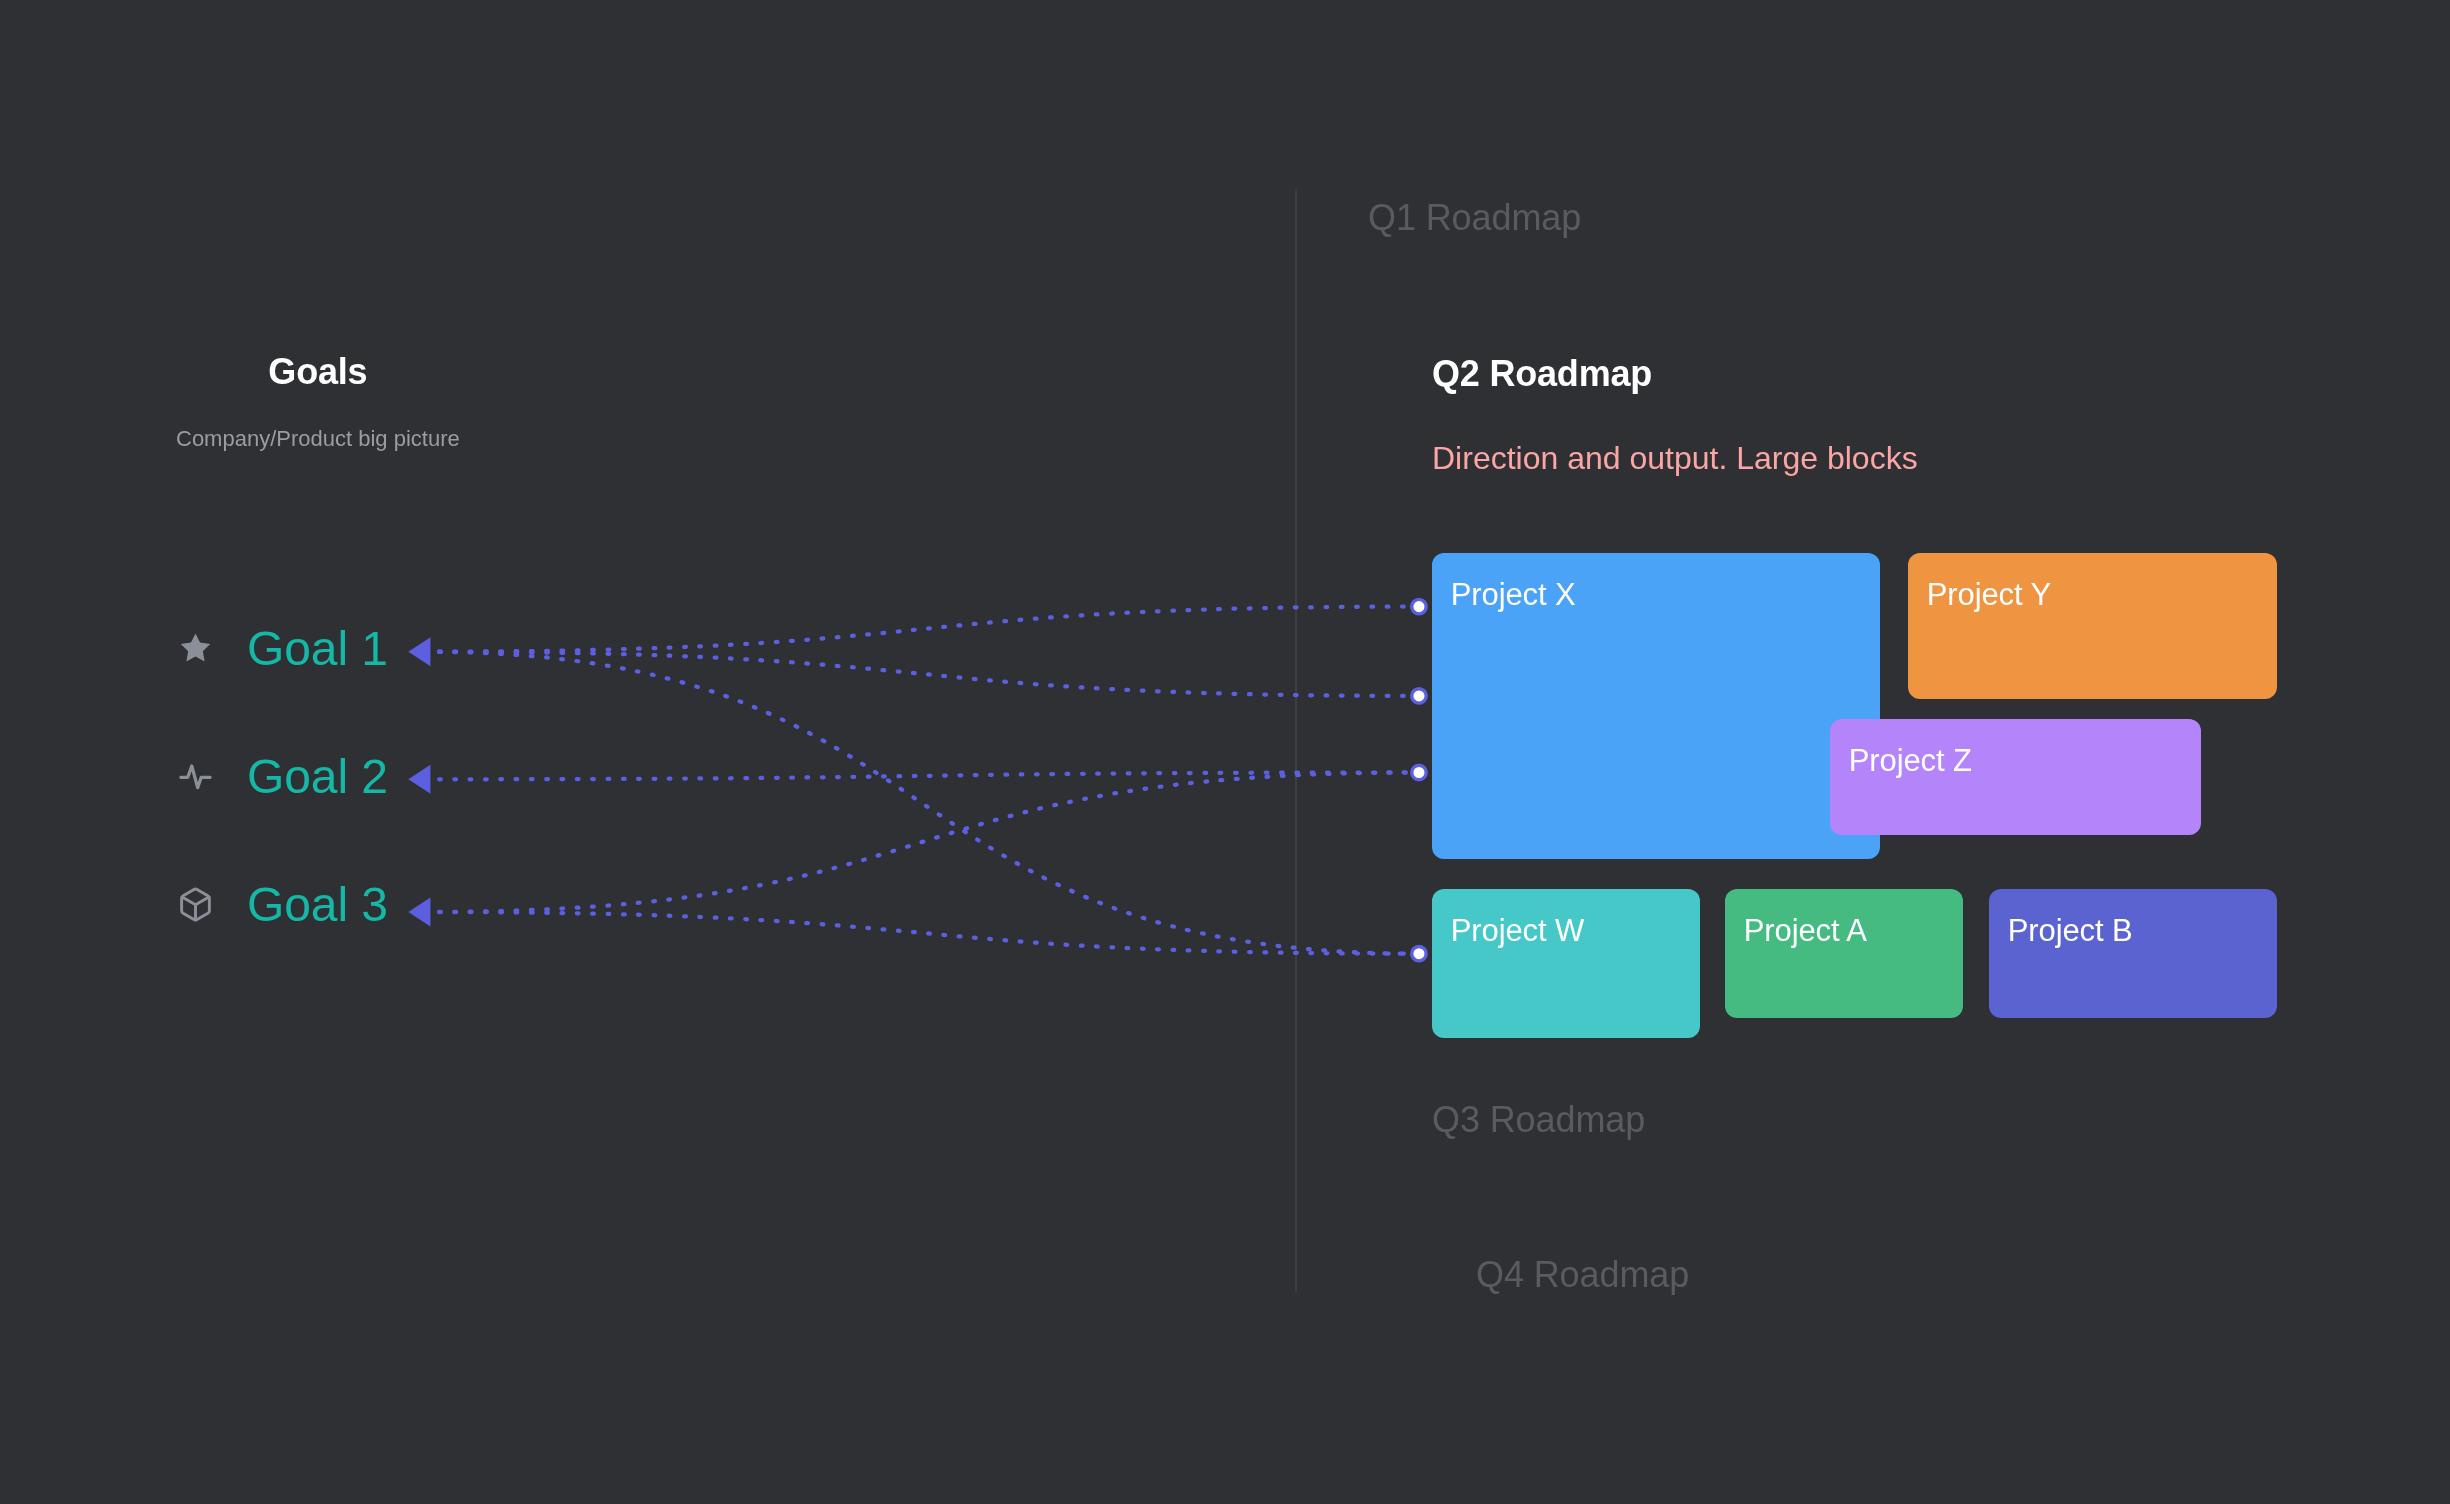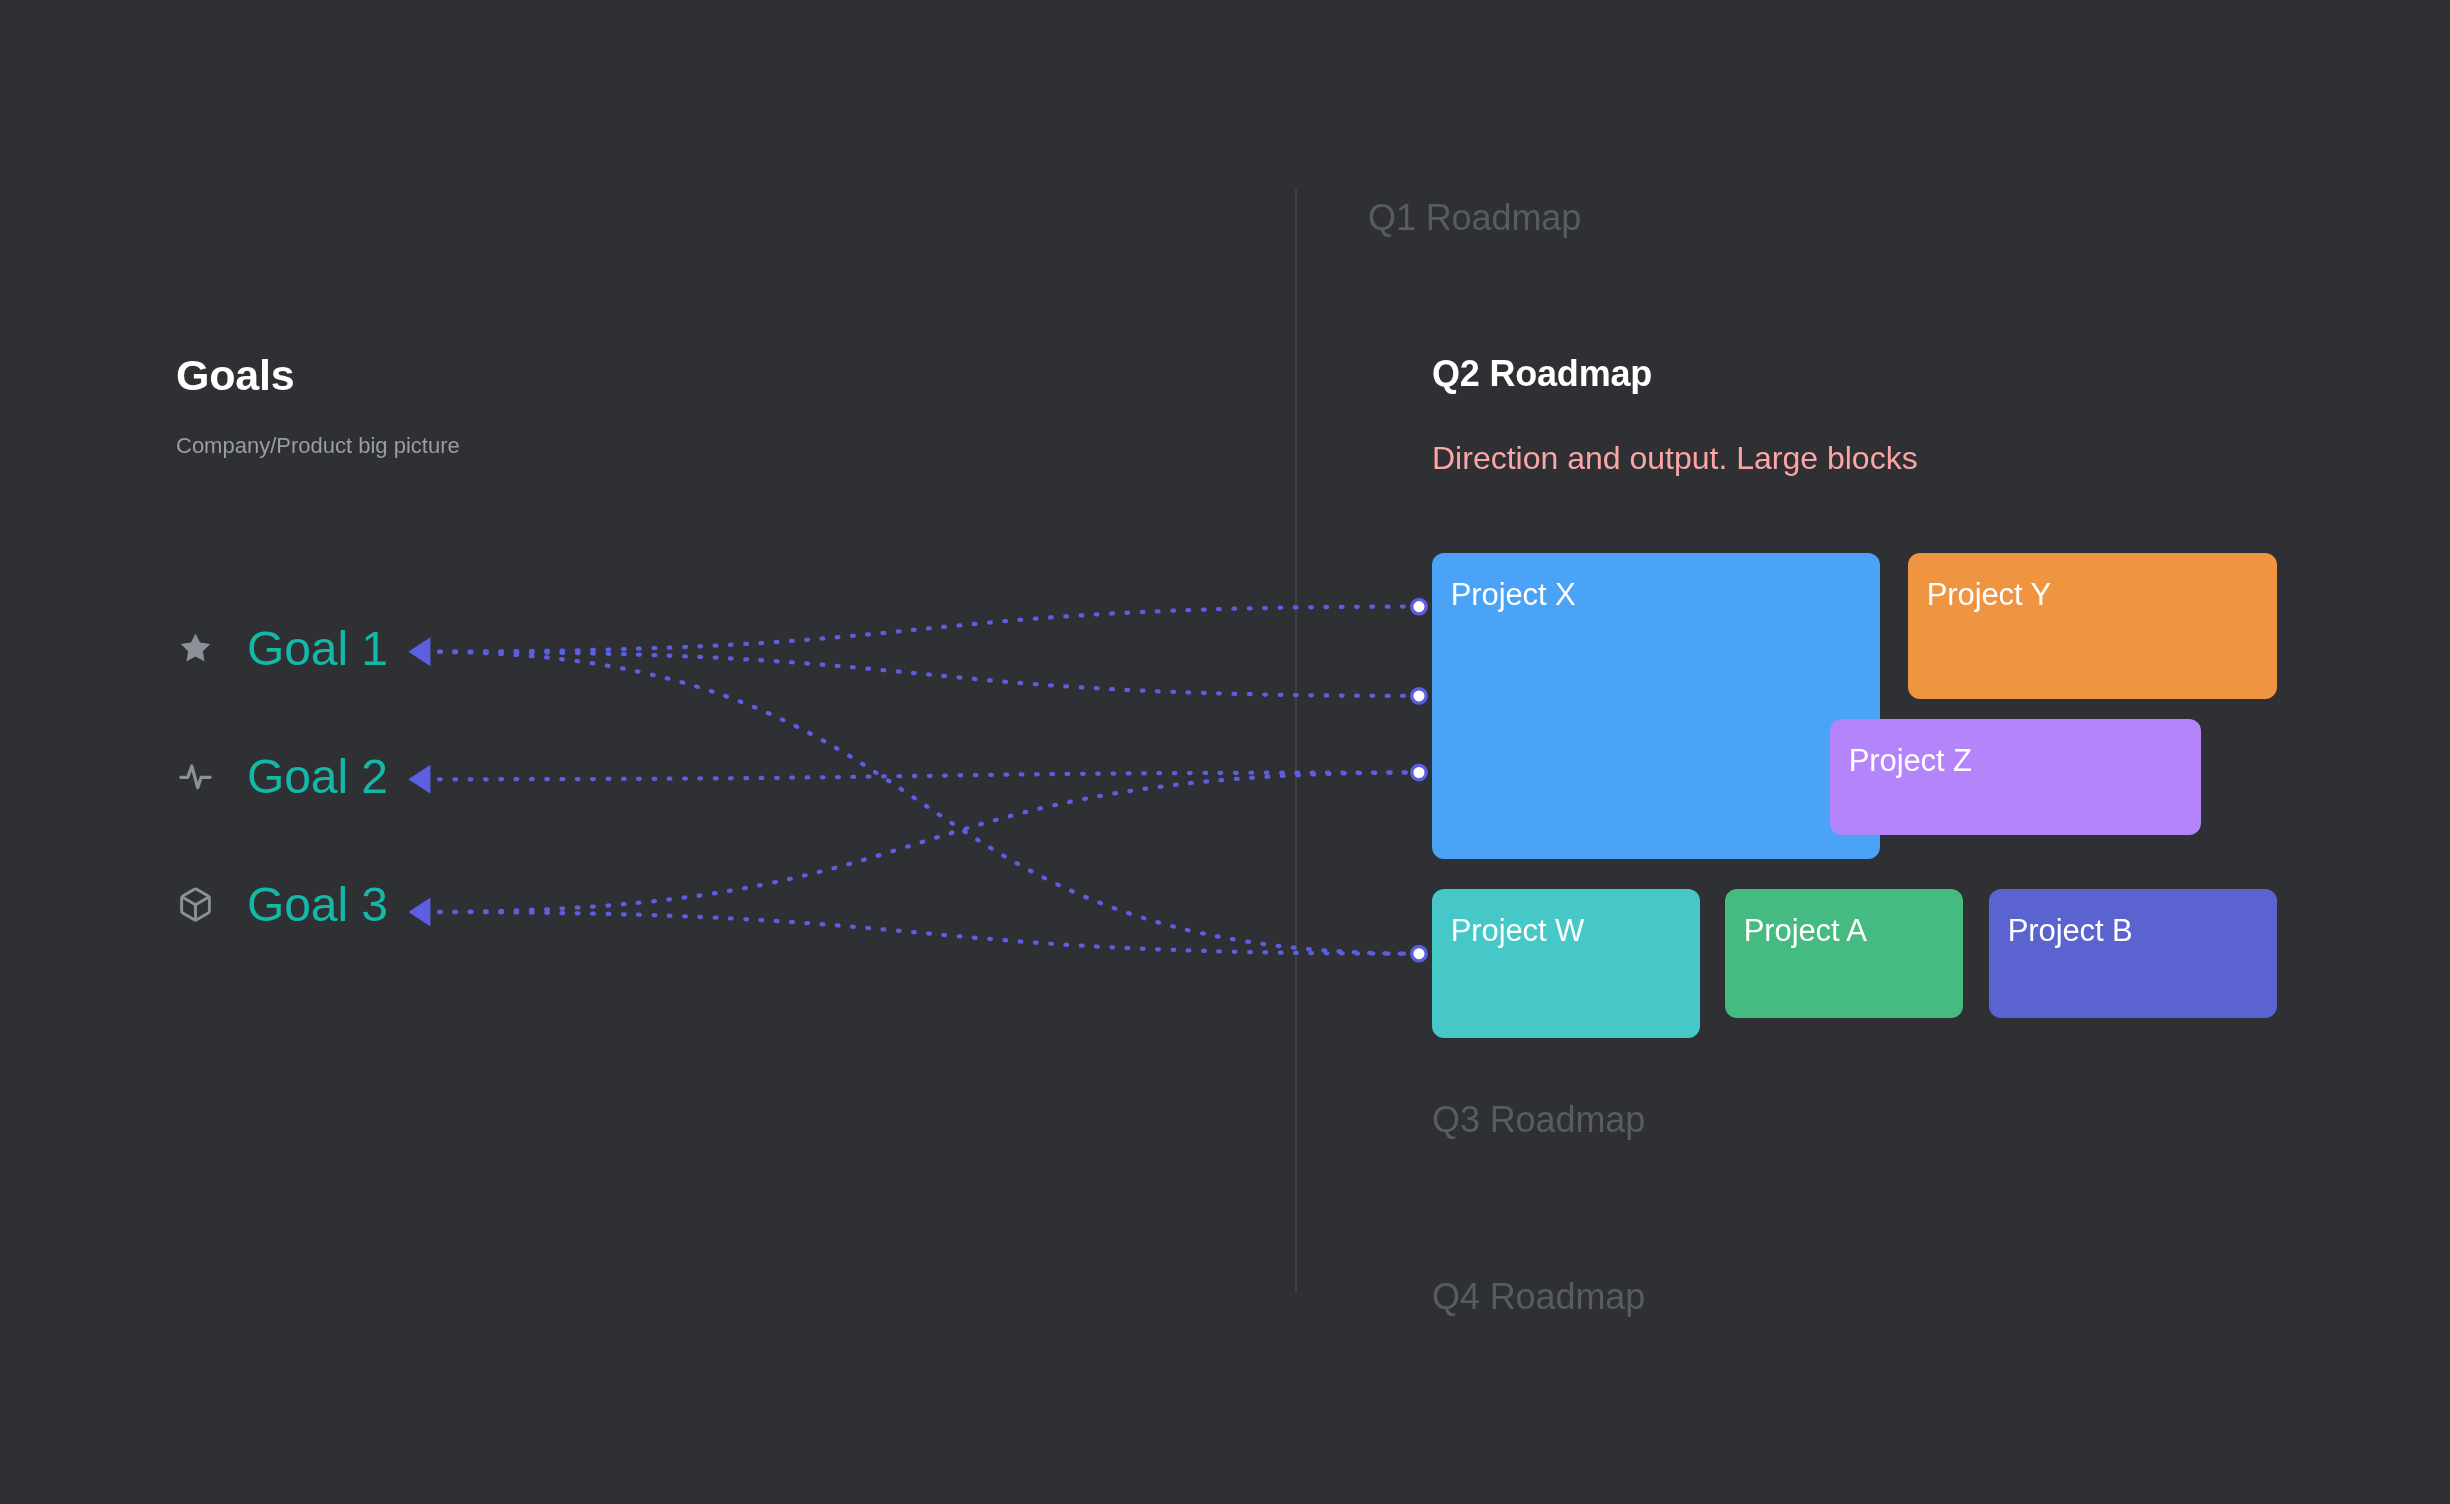--- a/index.html
+++ b/index.html
@@ -27,25 +27,26 @@
     background: #3d4043;
   }
 
   
   .goals-panel {
     position: absolute;
     left: 176px;
     top: 353px;
   }
   .panel-title {
-    font-size: 43px;
+    font-size: 36px;
     font-weight: 700;
     color: #ffffff;
     letter-spacing: -0.2px;
     line-height: 1.05;
+    text-align: center;
   }
   .panel-sub {
     font-size: 22px;
     font-weight: 400;
     color: #9a9da1;
     margin-top: 36px;
     line-height: 1.05;
     white-space: nowrap;
   }
 
@@ -82,21 +83,21 @@
   .rm-head-muted {
     position: absolute;
     font-size: 36px;
     font-weight: 400;
     color: #585c60;
     white-space: nowrap;
     letter-spacing: -0.1px;
   }
   .rm-q1 { left: 1368px; top: 197px; }
   .rm-q3 { left: 1432px; top: 1099px; }
-  .rm-q4 { left: 1432px; top: 1254px; margin-top: 22px; }
+  .rm-q4 { left: 1476px; top: 1254px; }
 
   .rm-active-title {
     position: absolute;
     left: 1432px;
     top: 353px;
     font-size: 36px;
     font-weight: 700;
     color: #ffffff;
     white-space: nowrap;
     letter-spacing: -0.2px;

